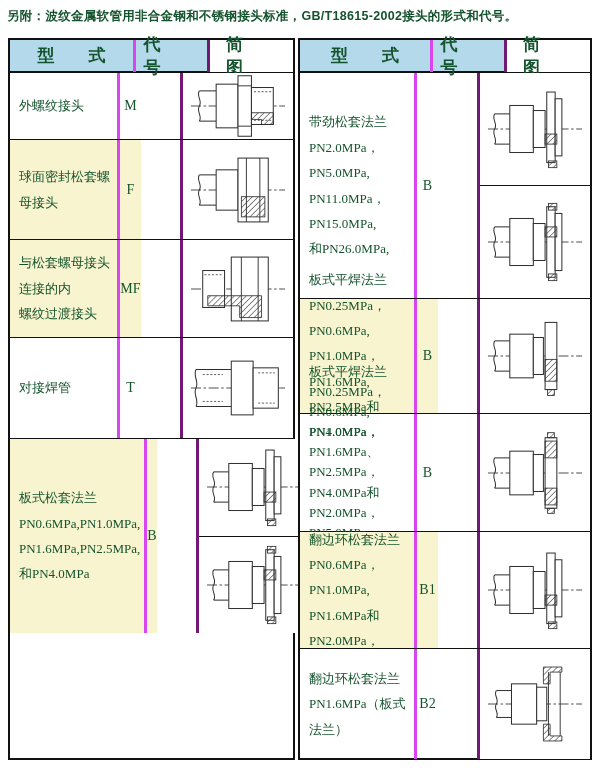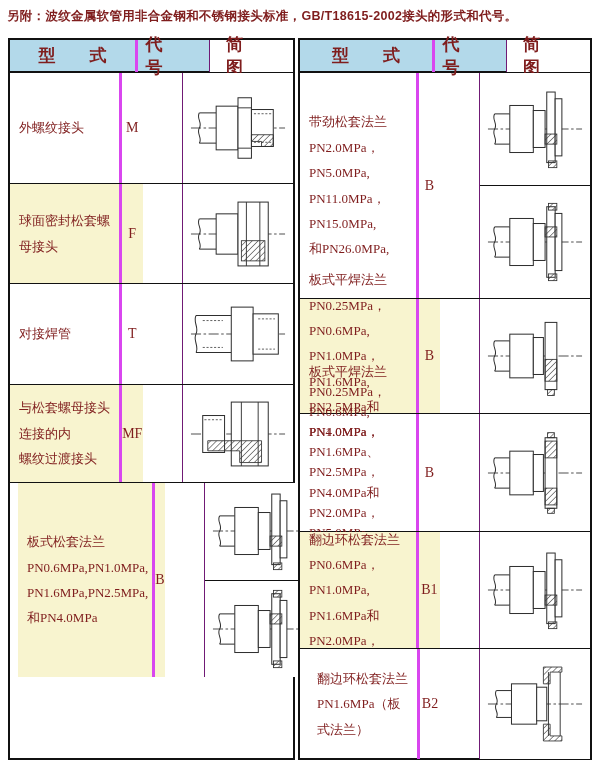--- a/index.html
+++ b/index.html
@@ -1,37 +1,37 @@
 <!DOCTYPE html>
 <html><head>
 <meta charset="utf-8">
 <style>
   html,body{margin:0;padding:0;background:#fff;}
-  .page{position:relative;width:600px;height:768px;background:#ffffff;color:#7f1d1d;
+  .page{position:relative;width:600px;height:768px;background:#ffffff;color:#14532d;
         font-family:"Liberation Sans",sans-serif;overflow:hidden;}
   .title{position:absolute;left:7px;top:8px;font-size:12.5px;font-weight:bold;
          letter-spacing:.3px;white-space:nowrap;}
   .tbl{position:absolute;top:38px;height:722px;border:2px solid #111;background:#fff;
        display:flex;flex-direction:column;box-sizing:border-box;}
   .tbl.l{left:8px;width:287px;}
   .tbl.r{left:298px;width:294px;}
   .row{display:flex;border-bottom:1px solid #111;box-sizing:border-box;flex:0 0 auto;}
-  .row:last-child{border-bottom:none;padding-left:8px;}
+  .row:last-child{border-bottom:none;}
   .hdr{height:33px;background:#b3d9ea;border-bottom:2px solid #111;}
   .hdr .ct,.hdr .cc,.hdr .cd{display:flex;align-items:center;justify-content:center;
        font-size:17px;font-weight:bold;padding:16px;font-family:Liberation Serif, serif;}
   .ct{width:142px;box-sizing:border-box;padding:4px 4px 4px 9px;display:flex;align-items:center;
       font-size:13px;line-height:1.95;white-space:pre-line;
       font-family:"Liberation Serif",serif;}
   .tbl.r .ct{width:143px;}
   .cc{width:32px;box-sizing:border-box;border-left:3px solid #d946ef;display:flex;
       align-items:center;justify-content:center;font-family:"Liberation Serif",serif;
       font-size:14px;}
   .tbl.r .cc{width:30px;}
-  .cd{flex:1;border-left:1px solid #701a75;display:flex;flex-direction:column;background:#fff;margin-left:39px;}
+  .cd{flex:1;border-left:3px solid #701a75;display:flex;flex-direction:column;background:#fff;margin-left:39px;}
   .sub{flex:1;display:flex;align-items:center;justify-content:center;overflow:hidden;}
   .sub + .sub{border-top:1px solid #111;}
   .hl .ct,.hl .cc{background:#f8f4cf;}
   svg.dg{display:block;}
 </style>
 </head>
 <body>
 
 <svg width="0" height="0" style="position:absolute" aria-hidden="true">
   <defs>
@@ -44,21 +44,21 @@
 <div class="page">
   <div class="title">另附：波纹金属软管用非合金钢和不锈钢接头标准，GB/T18615-2002接头的形式和代号。</div>
 
   <div class="tbl l">
     <div class="row hdr">
       <div class="ct">型　　式</div>
       <div class="cc">代号</div>
       <div class="cd">简　　图</div>
     </div>
 
-    <div class="row" style="height:111px">
+    <div class="row" style="height:67px">
       <div class="ct">外螺纹接头</div>
       <div class="cc">M</div>
       <div class="cd">
         <div class="sub">
             <svg class="dg" width="110" height="84" viewBox="0 0 120 100">
               <line x1="4" y1="50" x2="116" y2="50" stroke="#2e2e2e" stroke-width="1" stroke-dasharray="12 3 3 3"></line>
               <path d="M14,32 c-4,6.3 4,11.700000000000001 0,18 c-4,6.3 4,11.700000000000001 0,18" fill="none" stroke="#2e2e2e" stroke-width="1.2"></path>
               <line x1="14" y1="32" x2="34" y2="32" stroke="#2e2e2e" stroke-width="1.2"></line>
               <line x1="14" y1="68" x2="34" y2="68" stroke="#2e2e2e" stroke-width="1.2"></line>
               <rect x="34" y="24" width="26" height="52" fill="#fff" stroke="#2e2e2e" stroke-width="1.2"></rect>
@@ -88,20 +88,39 @@
               <rect x="60" y="12" width="36" height="76" fill="#fff" stroke="#2e2e2e" stroke-width="1.2"></rect>
               <line x1="70" y1="12" x2="70" y2="88" stroke="#2e2e2e" stroke-width="1.1"></line>
               <line x1="86" y1="12" x2="86" y2="88" stroke="#2e2e2e" stroke-width="1.1"></line>
               <rect x="64" y="58" width="28" height="24" fill="url(#hx)" stroke="#2e2e2e" stroke-width="1"></rect>
             </svg>
           </div>
       </div>
     </div>
 
 
+    <div class="row hl" style="height:98px">
+      <div class="ct">与松套螺母接头连接的内
+螺纹过渡接头</div>
+      <div class="cc">MF</div>
+      <div class="cd">
+        <div class="sub">
+            <svg class="dg" width="110" height="84" viewBox="0 0 120 100">
+              <line x1="4" y1="50" x2="116" y2="50" stroke="#2e2e2e" stroke-width="1" stroke-dasharray="12 3 3 3"></line>
+              <rect x="18" y="28" width="26" height="44" fill="#fff" stroke="#2e2e2e" stroke-width="1.2"></rect>
+              <line x1="20" y1="33" x2="42" y2="33" stroke="#2e2e2e" stroke-width="0.9" stroke-dasharray="2.5 2"></line>
+              <rect x="52" y="12" width="44" height="76" fill="#fff" stroke="#2e2e2e" stroke-width="1.2"></rect>
+              <line x1="64" y1="12" x2="64" y2="88" stroke="#2e2e2e" stroke-width="1.1"></line>
+              <line x1="84" y1="12" x2="84" y2="88" stroke="#2e2e2e" stroke-width="1.1"></line>
+              <polygon points="24,58 88,58 88,84 62,84 62,70 24,70" fill="url(#hx)" stroke="#2e2e2e" stroke-width="1"></polygon>
+            </svg>
+          </div>
+      </div>
+    </div>
+
     <div class="row" style="height:101px">
       <div class="ct">对接焊管</div>
       <div class="cc">T</div>
       <div class="cd">
         <div class="sub">
             <svg class="dg" width="110" height="84" viewBox="0 0 120 100">
               <line x1="4" y1="50" x2="116" y2="50" stroke="#2e2e2e" stroke-width="1" stroke-dasharray="12 3 3 3"></line>
               <path d="M10,28 c-4,7.699999999999999 4,14.3 0,22 c-4,7.699999999999999 4,14.3 0,22" fill="none" stroke="#2e2e2e" stroke-width="1.2"></path>
               <line x1="10" y1="28" x2="52" y2="28" stroke="#2e2e2e" stroke-width="1.2"></line>
               <line x1="10" y1="72" x2="52" y2="72" stroke="#2e2e2e" stroke-width="1.2"></line>
@@ -109,39 +128,20 @@
               <rect x="78" y="26" width="30" height="48" fill="#fff" stroke="#2e2e2e" stroke-width="1.2"></rect>
               <line x1="18" y1="34" x2="42" y2="34" stroke="#2e2e2e" stroke-width="0.9" stroke-dasharray="2.5 2"></line>
               <line x1="18" y1="66" x2="42" y2="66" stroke="#2e2e2e" stroke-width="0.9" stroke-dasharray="2.5 2"></line>
               <line x1="84" y1="32" x2="104" y2="32" stroke="#2e2e2e" stroke-width="0.9" stroke-dasharray="2.5 2"></line>
               <line x1="84" y1="68" x2="104" y2="68" stroke="#2e2e2e" stroke-width="0.9" stroke-dasharray="2.5 2"></line>
             </svg>
           </div>
       </div>
     </div>
 
-    <div class="row hl" style="height:98px">
-      <div class="ct">与松套螺母接头连接的内
-螺纹过渡接头</div>
-      <div class="cc">MF</div>
-      <div class="cd">
-        <div class="sub">
-            <svg class="dg" width="110" height="84" viewBox="0 0 120 100">
-              <line x1="4" y1="50" x2="116" y2="50" stroke="#2e2e2e" stroke-width="1" stroke-dasharray="12 3 3 3"></line>
-              <rect x="18" y="28" width="26" height="44" fill="#fff" stroke="#2e2e2e" stroke-width="1.2"></rect>
-              <line x1="20" y1="33" x2="42" y2="33" stroke="#2e2e2e" stroke-width="0.9" stroke-dasharray="2.5 2"></line>
-              <rect x="52" y="12" width="44" height="76" fill="#fff" stroke="#2e2e2e" stroke-width="1.2"></rect>
-              <line x1="64" y1="12" x2="64" y2="88" stroke="#2e2e2e" stroke-width="1.1"></line>
-              <line x1="84" y1="12" x2="84" y2="88" stroke="#2e2e2e" stroke-width="1.1"></line>
-              <polygon points="24,58 88,58 88,84 62,84 62,70 24,70" fill="url(#hx)" stroke="#2e2e2e" stroke-width="1"></polygon>
-            </svg>
-          </div>
-      </div>
-    </div>
-
     <div class="row hl" style="height:194px">
       <div class="ct">板式松套法兰
 PN0.6MPa,PN1.0MPa,
 PN1.6MPa,PN2.5MPa,
 和PN4.0MPa</div>
       <div class="cc">B</div>
       <div class="cd">
         <div class="sub">
             <svg class="dg" width="110" height="84" viewBox="0 0 120 100">
               <line x1="4" y1="50" x2="116" y2="50" stroke="#2e2e2e" stroke-width="1" stroke-dasharray="12 3 3 3"></line>

